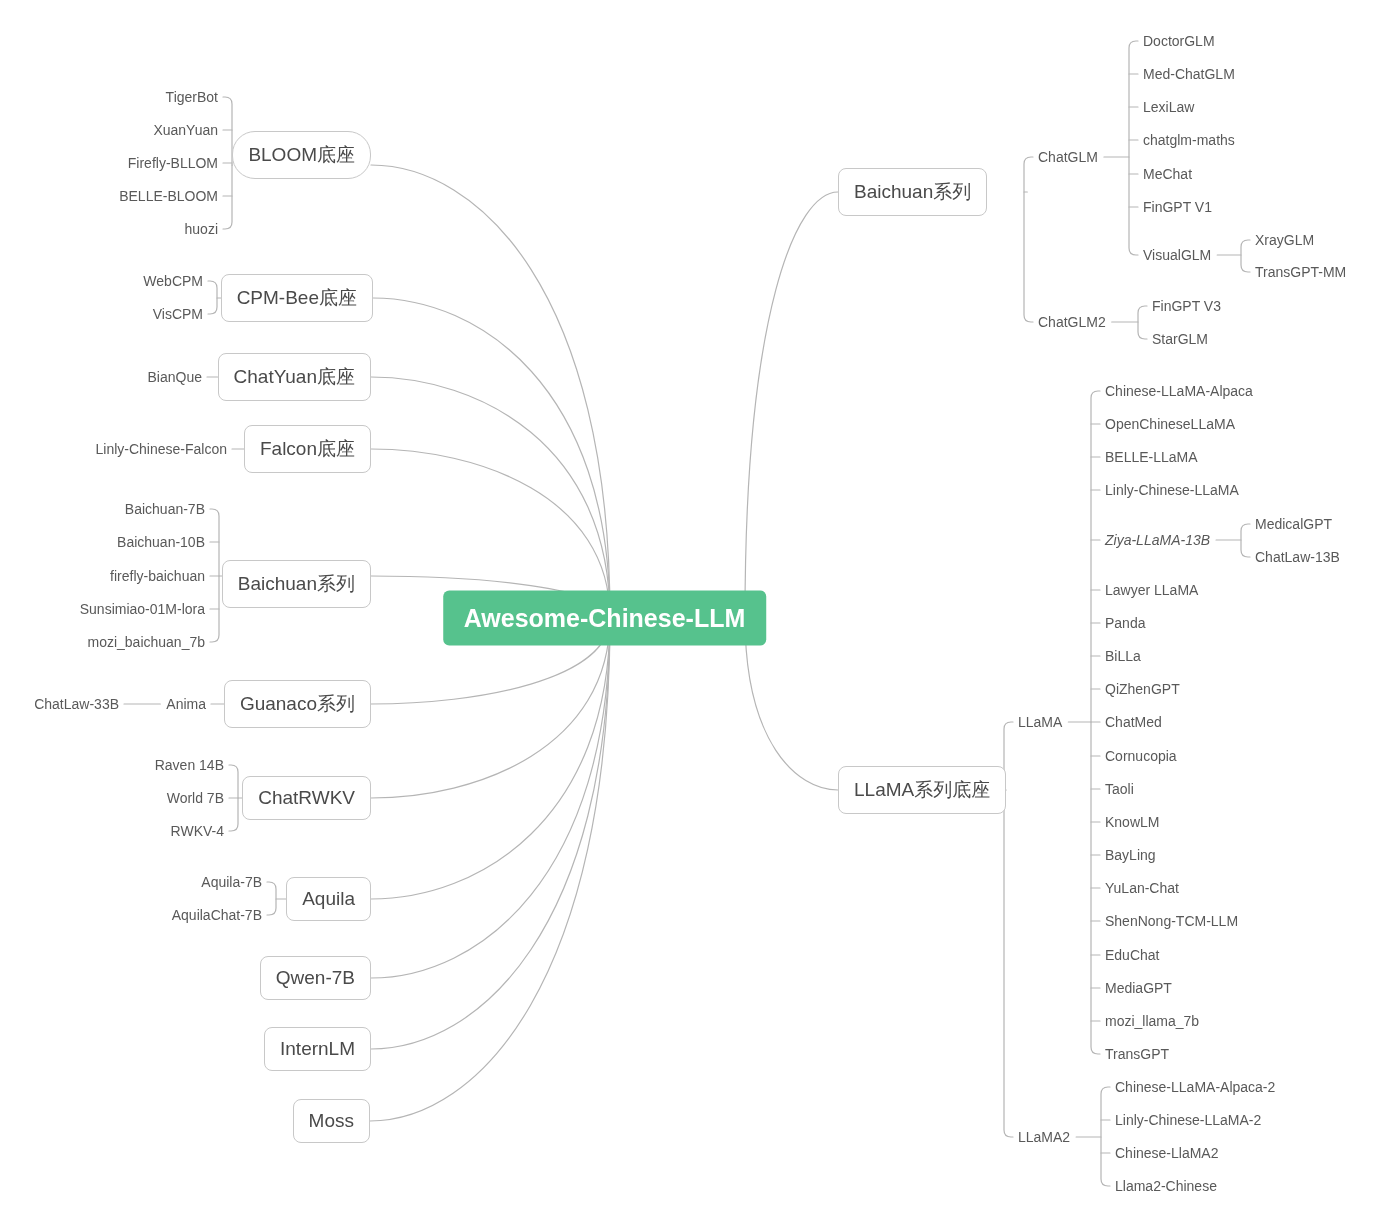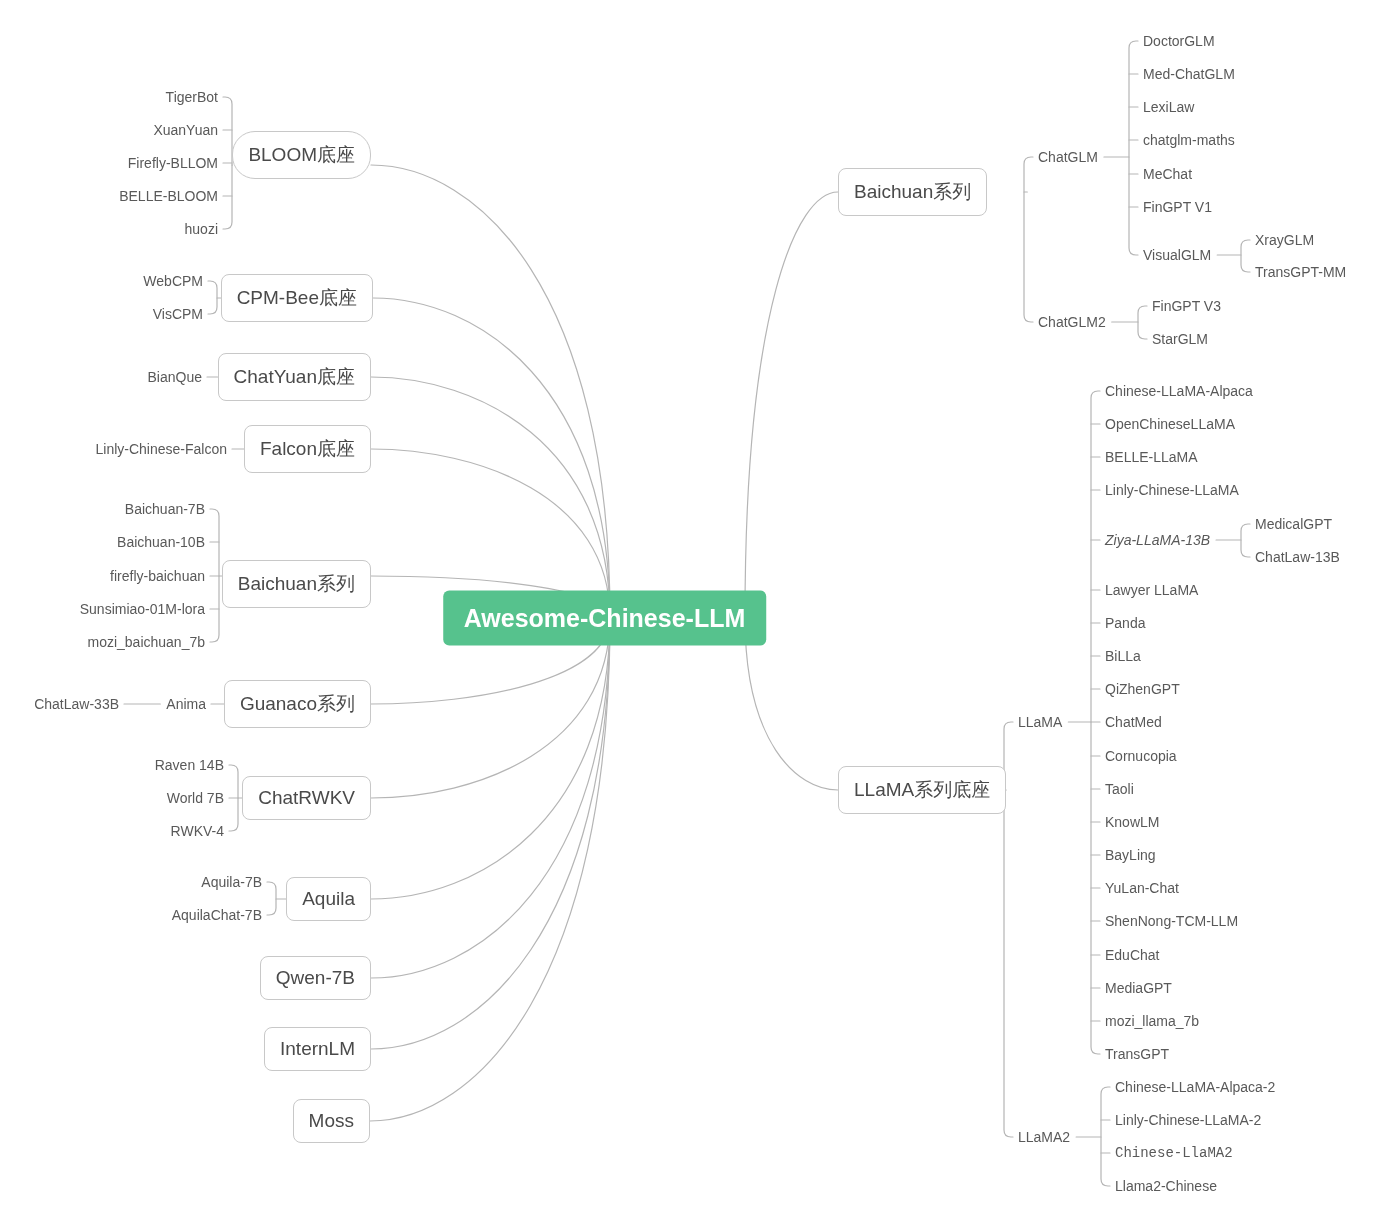--- a/index.html
+++ b/index.html
@@ -184,16 +184,16 @@
       <div class="node node-leaf" style="left: 1105px; top: 855px; transform: translateY(-50%);">BayLing</div>
       <div class="node node-leaf" style="left: 1105px; top: 888px; transform: translateY(-50%);">YuLan-Chat</div>
       <div class="node node-leaf" style="left: 1105px; top: 921px; transform: translateY(-50%);">ShenNong-TCM-LLM</div>
       <div class="node node-leaf" style="left: 1105px; top: 955px; transform: translateY(-50%);">EduChat</div>
       <div class="node node-leaf" style="left: 1105px; top: 988px; transform: translateY(-50%);">MediaGPT</div>
       <div class="node node-leaf" style="left: 1105px; top: 1021px; transform: translateY(-50%);">mozi_llama_7b</div>
       <div class="node node-leaf" style="left: 1105px; top: 1054px; transform: translateY(-50%);">TransGPT</div>
       <div class="node node-leaf" style="left: 1018px; top: 1137px; transform: translateY(-50%);">LLaMA2</div>
       <div class="node node-leaf" style="left: 1115px; top: 1087px; transform: translateY(-50%);">Chinese-LLaMA-Alpaca-2</div>
       <div class="node node-leaf" style="left: 1115px; top: 1120px; transform: translateY(-50%);">Linly-Chinese-LLaMA-2</div>
-      <div class="node node-leaf" style="left: 1115px; top: 1153px; transform: translateY(-50%); font-family: Liberation Mono, monospace;">Chinese-LlaMA2</div>
+      <div class="node node-leaf" style="left: 1115px; top: 1153px; transform: translateY(-50%);">Chinese-LlaMA2</div>
       <div class="node node-leaf" style="left: 1115px; top: 1186px; transform: translateY(-50%);">Llama2-Chinese</div>
     </div>
 </div>
 
 </body></html>

